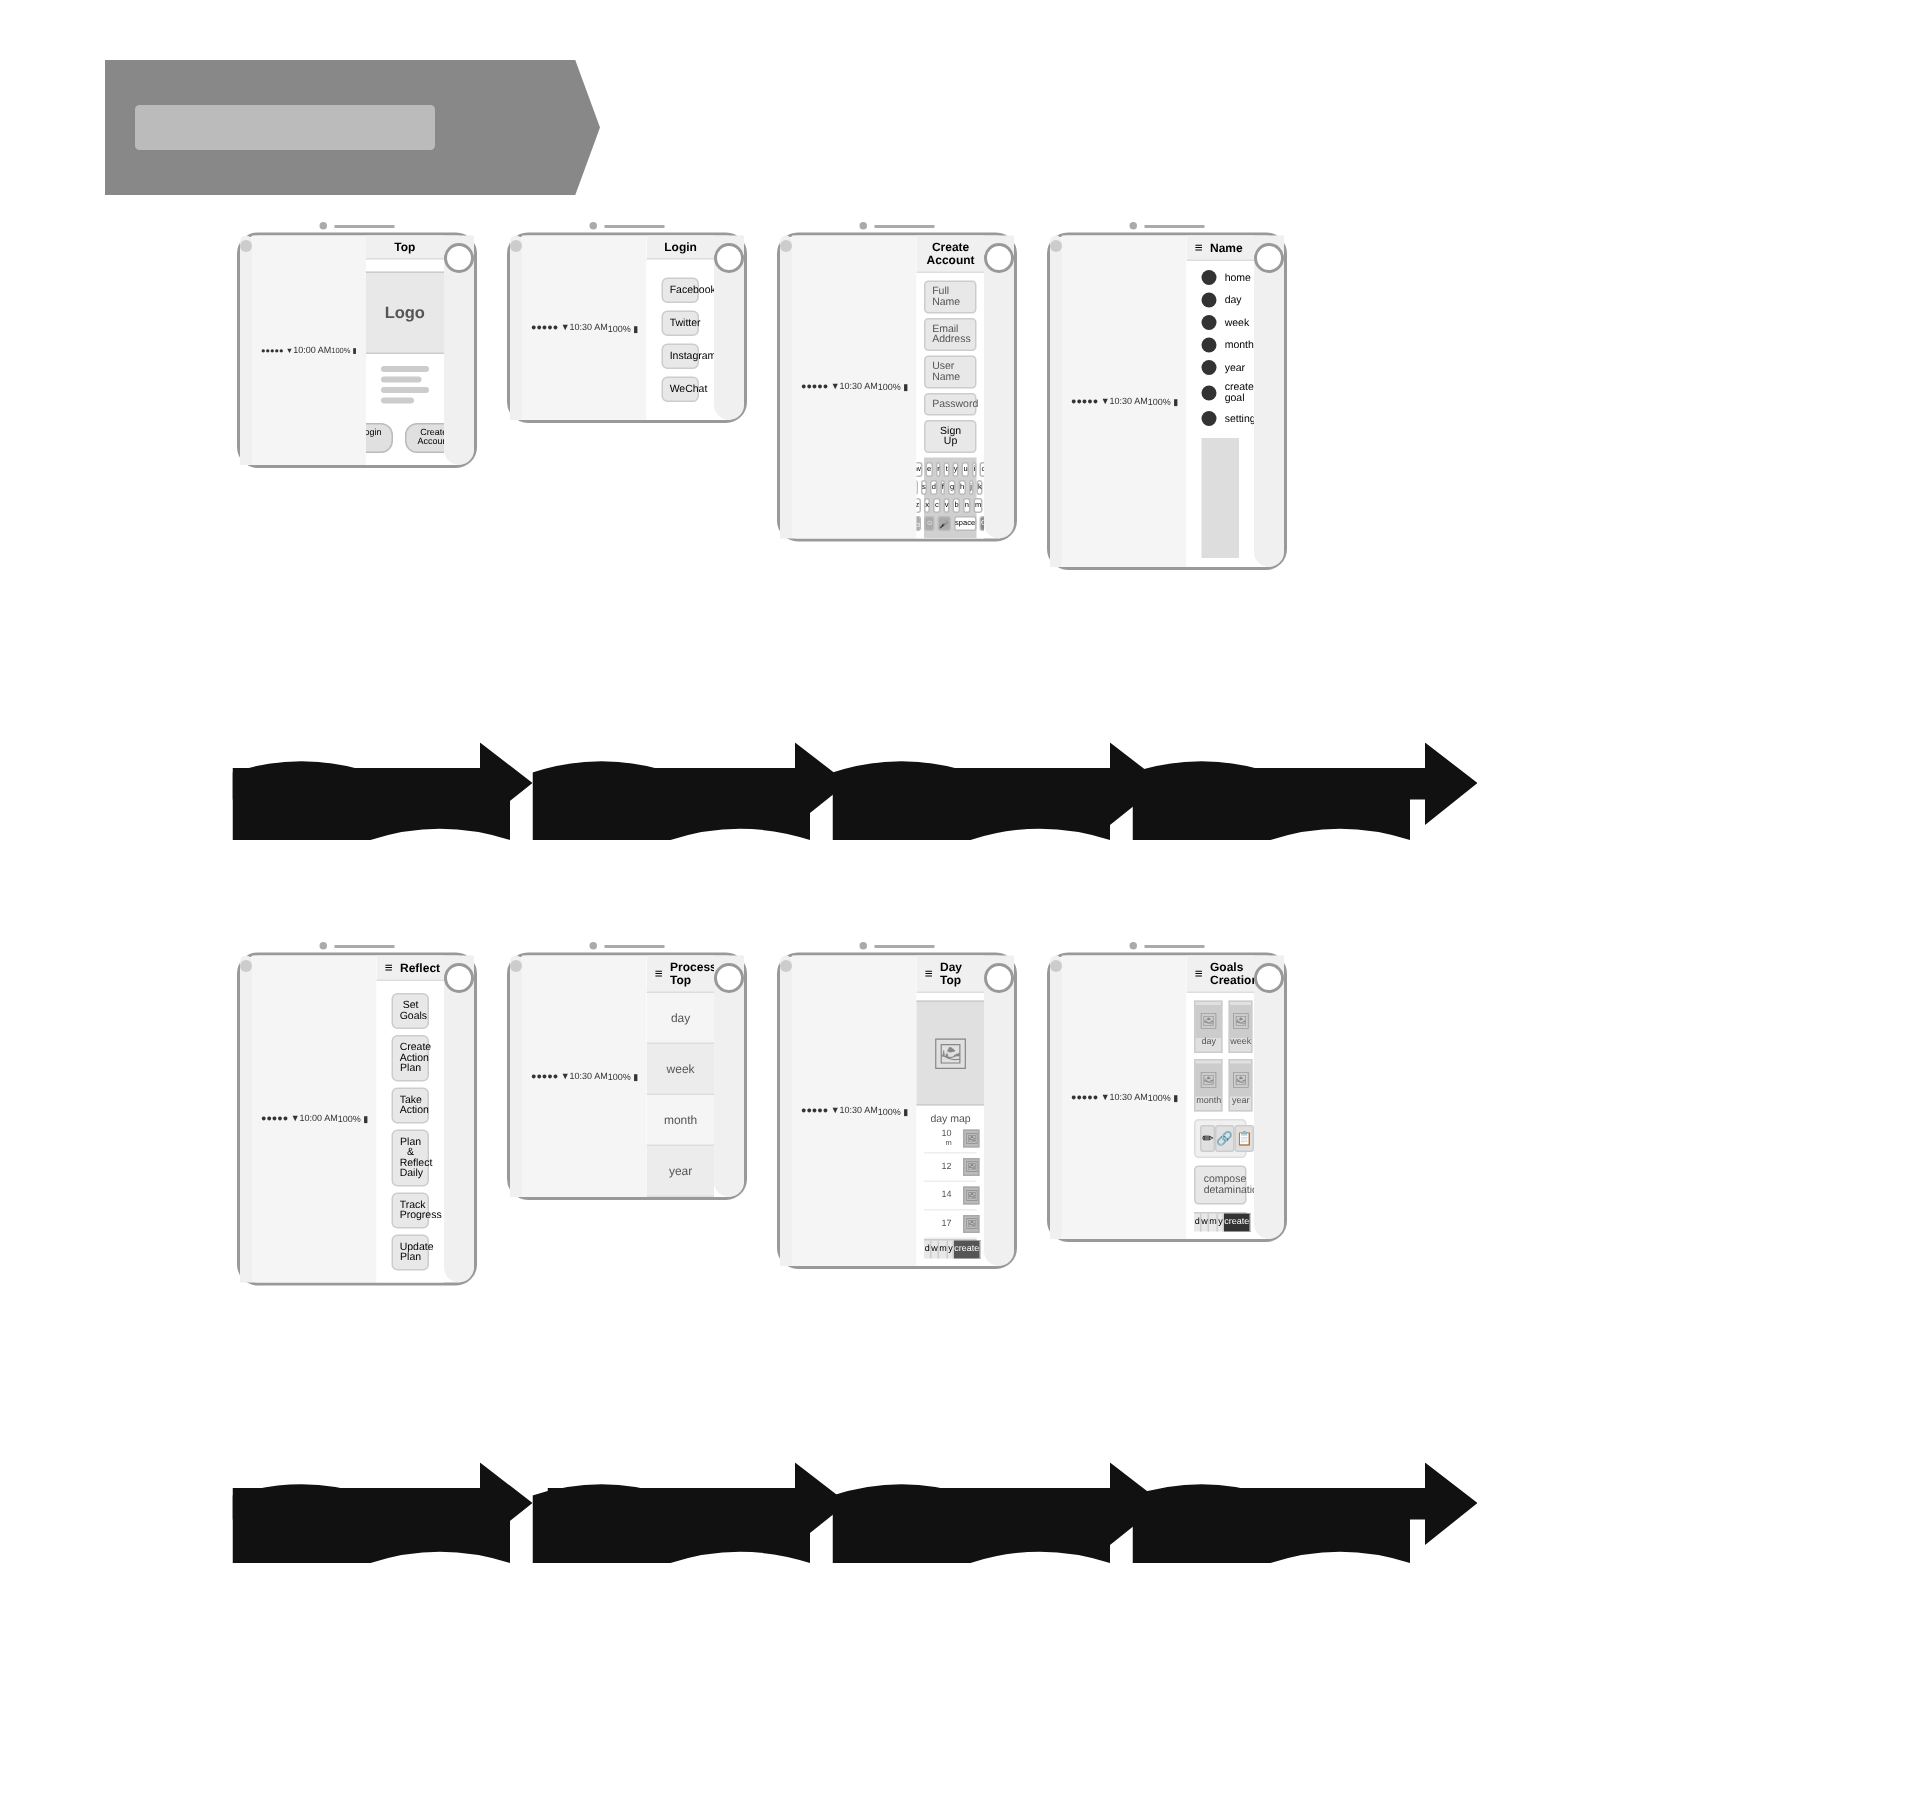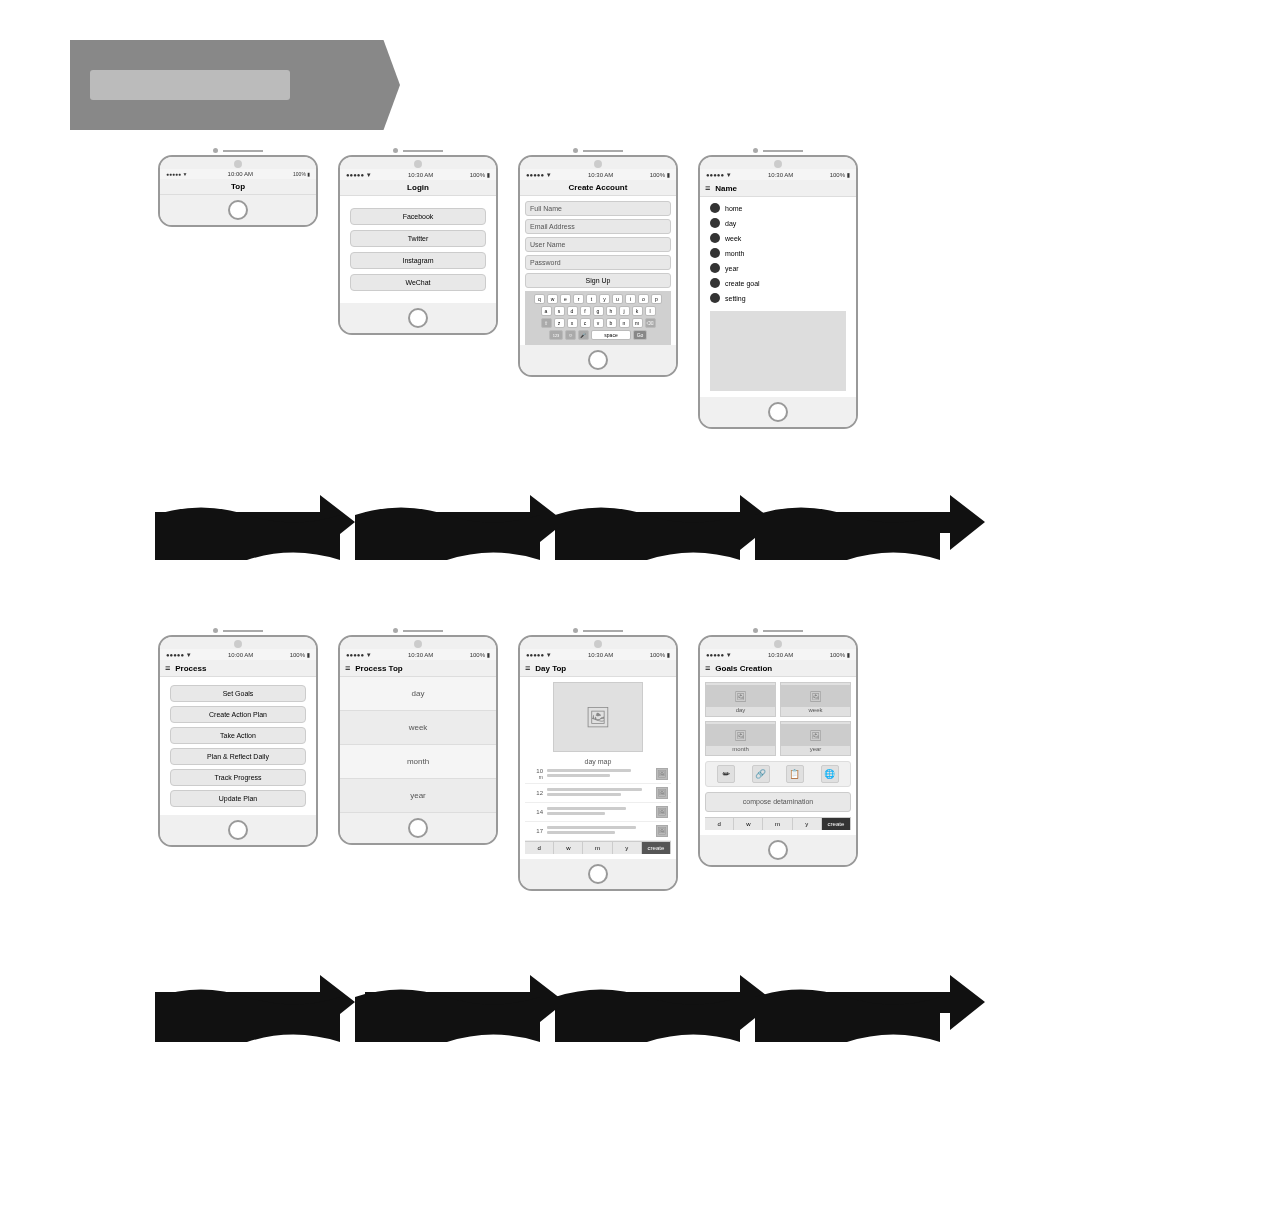--- a/index.html
+++ b/index.html
@@ -52,21 +52,21 @@
     }
 
     
     .phone {
       width: 160px;
       background: #fff;
       border: 2px solid #999;
       border-radius: 14px;
       position: relative;
       display: flex;
-      flex-direction: column;
+      flex-direction: row;
     }
     .phone-notch-area {
       display: flex;
       justify-content: center;
       padding: 3px 0 1px;
       background: #f0f0f0;
       border-radius: 12px 12px 0 0;
     }
     .phone-notch {
       width: 8px;
@@ -516,20 +516,33 @@
       <div class="phone-notch-area">
         <div class="phone-notch"></div>
       </div>
       <div class="phone-status-bar">
         <span class="phone-status-left">●●●●● ▼</span>
         <span>10:00 AM</span>
         <span class="phone-status-right">100% ▮</span>
       </div>
       <div class="phone-screen">
         <div class="screen-header">Top</div>
+        <div class="top-screen-content">
+          <div class="logo-box">Logo</div>
+          <div class="text-lines">
+            <div class="text-line full"></div>
+            <div class="text-line medium"></div>
+            <div class="text-line full"></div>
+            <div class="text-line short"></div>
+          </div>
+          <div class="btn-row">
+            <div class="small-btn">Login</div>
+            <div class="small-btn">Create<br>Account</div>
+          </div>
+        </div>
       </div>
       <div class="phone-home-btn-area">
         <div class="phone-home-btn"></div>
       </div>
     </div>
   </div>
 
   <div class="phone-wrapper">
     <div class="phone-antenna">
       <div class="antenna-dot"></div>
@@ -720,21 +733,21 @@
         <div class="phone-notch"></div>
       </div>
       <div class="phone-status-bar">
         <span>●●●●● ▼</span>
         <span>10:00 AM</span>
         <span>100% ▮</span>
       </div>
       <div class="phone-screen">
         <div class="screen-header-with-menu">
           <span class="menu-icon">≡</span>
-          <span>Process</span>
+          <span>Reflect</span>
         </div>
         <div class="process-content">
           <div class="process-btn">Set Goals</div>
           <div class="process-btn">Create Action Plan</div>
           <div class="process-btn">Take Action</div>
           <div class="process-btn">Plan &amp; Reflect Daily</div>
           <div class="process-btn">Track Progress</div>
           <div class="process-btn">Update Plan</div>
         </div>
       </div>

